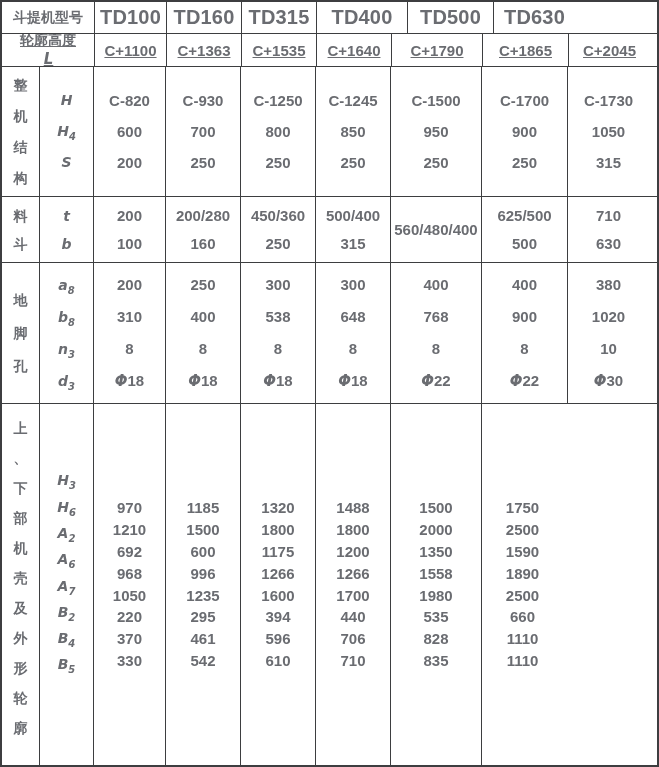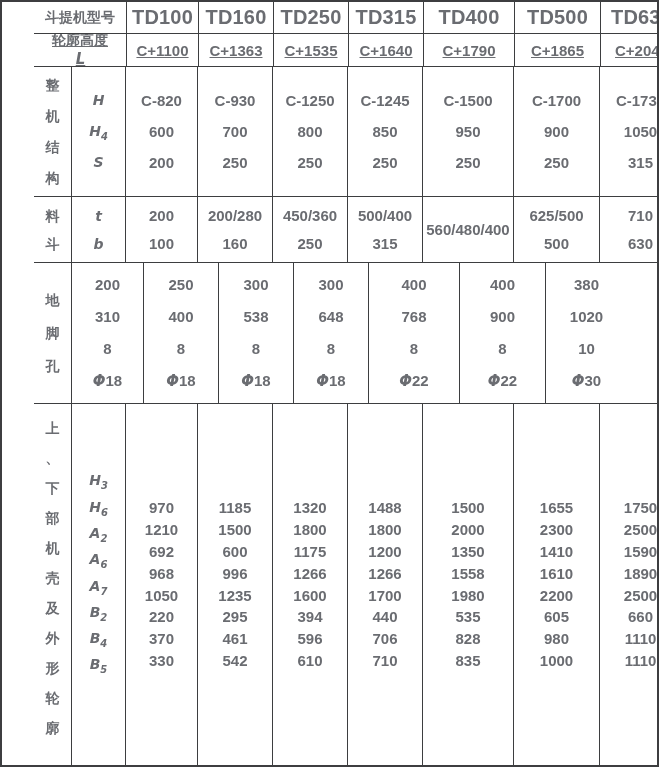--- a/index.html
+++ b/index.html
@@ -6,21 +6,20 @@
   body{width:659px;height:767px;font-family:"Liberation Sans",sans-serif;}
   #spec-table{
     box-sizing:border-box;
     width:659px;height:767px;
     border:2px solid var(--bc,#3d3e40);
     background:#fff;
     color:var(--tc,#6a6c71);
     font-weight:700;
     display:flex;flex-direction:column;
     overflow:hidden;
-    padding-left:32px;
   }
   .row{display:flex;border-bottom:1px solid var(--bc,#3d3e40);flex:0 0 auto;}
   .row:last-child{border-bottom:none;}
   .r-header{height:31px;}
   .r-contour{height:32px;text-decoration:underline;}
   .sec-structure{height:129px;}
   .sec-bucket{height:65px;}
   .sec-anchor{height:140px;}
   .sec-casing{height:361px;}
   .cell{
@@ -59,21 +58,20 @@
   .stack{display:flex;flex-direction:column;align-items:center;justify-content:center;}
 </style>
 </head>
 <body>
 
 <div id="spec-table" style="--tc: #6a6c71; --bc: #3d3e40; background: rgb(255, 255, 255);">
     <div class="row r-header">
       <div class="cell c01 cn">斗提机型号</div>
       <div class="cell c2 hdr">TD100</div>
       <div class="cell c3 hdr">TD160</div>
-      <div class="cell c4 hdr">TD250</div>
       <div class="cell c5 hdr">TD315</div>
       <div class="cell c6 hdr">TD400</div>
       <div class="cell c7 hdr">TD500</div>
       <div class="cell c8 hdr">TD630</div>
     </div>
     <div class="row r-contour">
       <div class="cell c01 cn contour-label">
         <span>轮廓高度</span>
         <i>L</i>
       </div>
@@ -203,20 +201,28 @@
           <div class="val vline">630</div>
         </div>
       </div>
     </div>
     <div class="row sec sec-anchor">
       <div class="cell c0">
         <div class="stack group-stack">
           <div class="gchar">地</div>
           <div class="gchar">脚</div>
           <div class="gchar">孔</div>
+        </div>
+      </div>
+      <div class="cell c1">
+        <div class="stack param-stack">
+          <span class="param"><i>a</i><sub>8</sub></span>
+          <span class="param"><i>b</i><sub>8</sub></span>
+          <span class="param"><i>n</i><sub>3</sub></span>
+          <span class="param"><i>d</i><sub>3</sub></span>
         </div>
       </div>
       <div class="cell c2">
         <div class="stack value-stack">
           <div class="val vline">200</div>
           <div class="val vline">310</div>
           <div class="val vline">8</div>
           <div class="val vline"><i>Φ</i>18</div>
         </div>
       </div>
@@ -350,32 +356,20 @@
           <div class="val vline">1500</div>
           <div class="val vline">2000</div>
           <div class="val vline">1350</div>
           <div class="val vline">1558</div>
           <div class="val vline">1980</div>
           <div class="val vline">535</div>
           <div class="val vline">828</div>
           <div class="val vline">835</div>
         </div>
       </div>
-      <div class="cell c7">
-        <div class="stack value-stack">
-          <div class="val vline">1655</div>
-          <div class="val vline">2300</div>
-          <div class="val vline">1410</div>
-          <div class="val vline">1610</div>
-          <div class="val vline">2200</div>
-          <div class="val vline">605</div>
-          <div class="val vline">980</div>
-          <div class="val vline">1000</div>
-        </div>
-      </div>
       <div class="cell c8">
         <div class="stack value-stack">
           <div class="val vline">1750</div>
           <div class="val vline">2500</div>
           <div class="val vline">1590</div>
           <div class="val vline">1890</div>
           <div class="val vline">2500</div>
           <div class="val vline">660</div>
           <div class="val vline">1110</div>
           <div class="val vline">1110</div>

